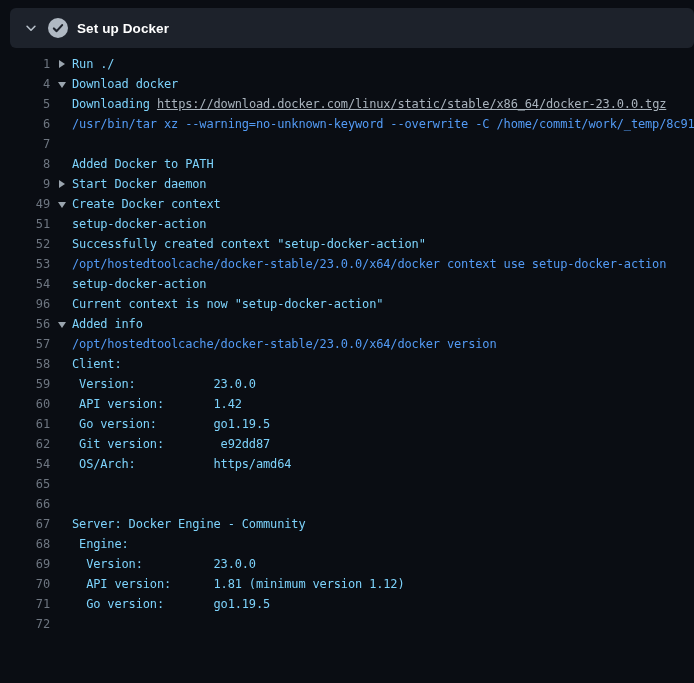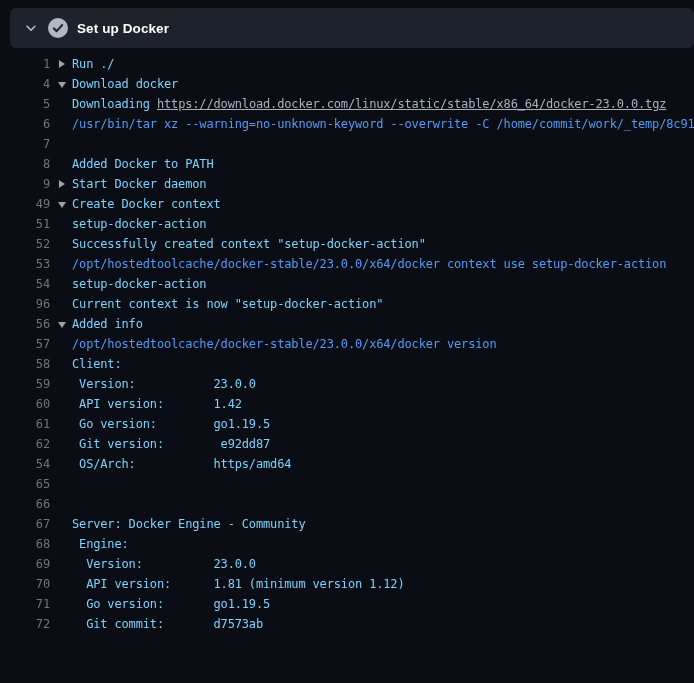--- a/index.html
+++ b/index.html
@@ -127,16 +127,16 @@
       <div class="row"><span class="ln">61</span><span class="gutter"></span><span class="text"><span class="seg-plain"> Go version:        go1.19.5</span></span></div>
       <div class="row"><span class="ln">62</span><span class="gutter"></span><span class="text"><span class="seg-plain"> Git version:        e92dd87</span></span></div>
       <div class="row"><span class="ln">54</span><span class="gutter"></span><span class="text"><span class="seg-plain"> OS/Arch:           https/amd64</span></span></div>
       <div class="row"><span class="ln">65</span><span class="gutter"></span></div>
       <div class="row"><span class="ln">66</span><span class="gutter"></span><span class="text"></span></div>
       <div class="row"><span class="ln">67</span><span class="gutter"></span><span class="text"><span class="seg-plain">Server: Docker Engine - Community</span></span></div>
       <div class="row"><span class="ln">68</span><span class="gutter"></span><span class="text"><span class="seg-plain"> Engine:</span></span></div>
       <div class="row"><span class="ln">69</span><span class="gutter"></span><span class="text"><span class="seg-plain">  Version:          23.0.0</span></span></div>
       <div class="row"><span class="ln">70</span><span class="gutter"></span><span class="text"><span class="seg-plain">  API version:      1.81 (minimum version 1.12)</span></span></div>
       <div class="row"><span class="ln">71</span><span class="gutter"></span><span class="text"><span class="seg-plain">  Go version:       go1.19.5</span></span></div>
-      <div class="row"><span class="ln">72</span><span class="gutter"></span><span class="text"><span class="seg-plain">  Git commit:       d7573ab</span></span></div>
+      <div class="row"><span class="ln">72</span><span class="gutter"></span></div>
     </div>
 
 </div>
 
 </body></html>

